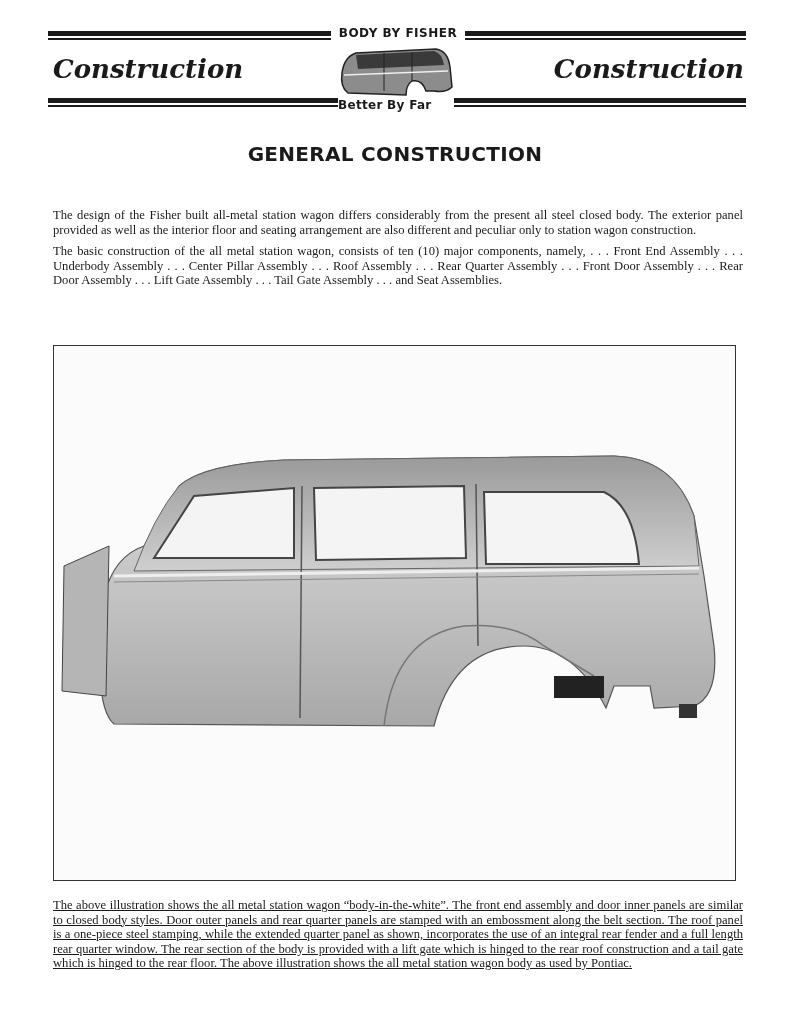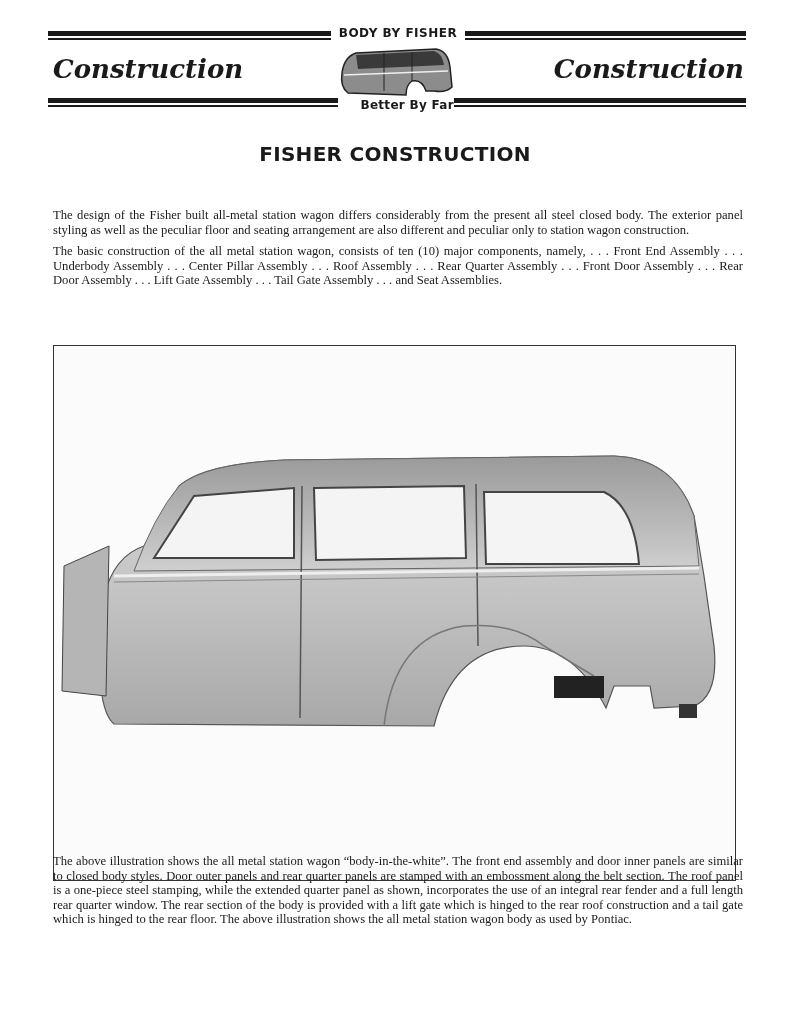--- a/index.html
+++ b/index.html
@@ -4,30 +4,30 @@
 <style>
   html, body { margin: 0; padding: 0; background: #ffffff; }
   body { width: 790px; height: 1033px; position: relative; overflow: hidden; color: #1a1a1a; }
   .header { position: absolute; left: 48px; top: 26px; width: 698px; height: 90px; }
   .rule { position: absolute; height: 0; border-top: 5px solid #1a1a1a; border-bottom: 2px solid #1a1a1a; padding-top: 2px; }
   .rule-tl { left: 0; top: 5px; width: 283px; }
   .rule-tr { left: 417px; top: 5px; width: 281px; }
   .rule-bl { left: 0; top: 72px; width: 290px; }
   .rule-br { left: 406px; top: 72px; width: 292px; }
   .hdr-top { position: absolute; left: 283px; top: 0; width: 134px; text-align: center; font-family: "DejaVu Sans", sans-serif; font-weight: bold; font-size: 12px; letter-spacing: 0.5px; }
-  .hdr-bottom { position: absolute; left: 290px; top: 72px; width: 116px; text-align: right; font-family: "DejaVu Sans", sans-serif; font-weight: bold; font-size: 12px; letter-spacing: 0.3px; }
+  .hdr-bottom { position: absolute; left: 290px; top: 72px; width: 116px; text-align: left; font-family: "DejaVu Sans", sans-serif; font-weight: bold; font-size: 12px; letter-spacing: 0.3px; }
   .script { position: absolute; top: 28px; font-family: "DejaVu Serif", serif; font-style: italic; font-weight: bold; font-size: 26px; }
   .script-left { left: 5px; }
   .script-right { right: 2px; }
   .mini-car { position: absolute; left: 288px; top: 17px; width: 120px; height: 56px; }
   .title { position: absolute; left: 0; width: 790px; top: 142px; text-align: center; font-family: "DejaVu Sans", sans-serif; font-weight: bold; font-size: 20px; letter-spacing: 0.3px; }
   .para { position: absolute; left: 53px; width: 690px; font-family: "Liberation Serif", serif; font-size: 12.6px; line-height: 14.6px; text-align: justify; }
   .p1 { top: 208px; }
   .p2 { top: 244px; }
-  .p3 { top: 854px; }
+  .p3 { top: 898px; text-decoration: underline; }
   .figure { position: absolute; left: 53px; top: 345px; width: 683px; height: 536px; border: 1.5px solid #333; background: #fbfbfb; box-sizing: border-box; }
   .figure svg { position: absolute; left: 0; top: 0; }
 </style>
 </head>
 <body>
 
 <div class="header">
   <div class="rule rule-tl"></div>
   <div class="rule rule-tr"></div>
   <div class="rule rule-bl"></div>
@@ -38,23 +38,23 @@
   <div class="script script-right">Construction</div>
   <svg class="mini-car" viewBox="0 0 120 56">
     <path d="M6 30 Q8 14 20 10 L100 6 Q112 8 114 24 L116 44 Q110 50 98 48 L90 48 Q86 36 76 38 Q70 42 70 52 L12 50 Q4 44 6 30 Z" fill="#8c8c8c" stroke="#222" stroke-width="1.5"></path>
     <path d="M20 12 L98 8 Q106 10 108 22 L22 26 Z" fill="#3a3a3a"></path>
     <line x1="48" y1="10" x2="48" y2="48" stroke="#222" stroke-width="1"></line>
     <line x1="76" y1="9" x2="76" y2="38" stroke="#222" stroke-width="1"></line>
     <path d="M8 32 L112 28" stroke="#eee" stroke-width="1.5"></path>
   </svg>
 </div>
 
-<div class="title">FISHER CONSTRUCTION</div>
+<div class="title">GENERAL CONSTRUCTION</div>
 
-<p class="para p1" style="margin:0">The design of the Fisher built all-metal station wagon differs considerably from the present all steel closed body. The exterior panel styling as well as the peculiar floor and seating arrangement are also different and peculiar only to station wagon construction.</p>
+<p class="para p1" style="margin:0">The design of the Fisher built all-metal station wagon differs considerably from the present all steel closed body. The exterior panel provided as well as the interior floor and seating arrangement are also different and peculiar only to station wagon construction.</p>
 <p class="para p2" style="margin:0">The basic construction of the all metal station wagon, consists of ten (10) major components, namely, . . . Front End Assembly . . . Underbody Assembly . . . Center Pillar Assembly . . . Roof Assembly . . . Rear Quarter Assembly . . . Front Door Assembly . . . Rear Door Assembly . . . Lift Gate Assembly . . . Tail Gate Assembly . . . and Seat Assemblies.</p>
 
 <div class="figure">
   <svg width="683" height="536" viewBox="0 0 683 536">
     <defs>
       <linearGradient id="bodyG" x1="0" y1="0" x2="0" y2="1">
         <stop offset="0" stop-color="#d8d8d8"></stop>
         <stop offset="0.5" stop-color="#c4c4c4"></stop>
         <stop offset="1" stop-color="#a8a8a8"></stop>
       </linearGradient>

